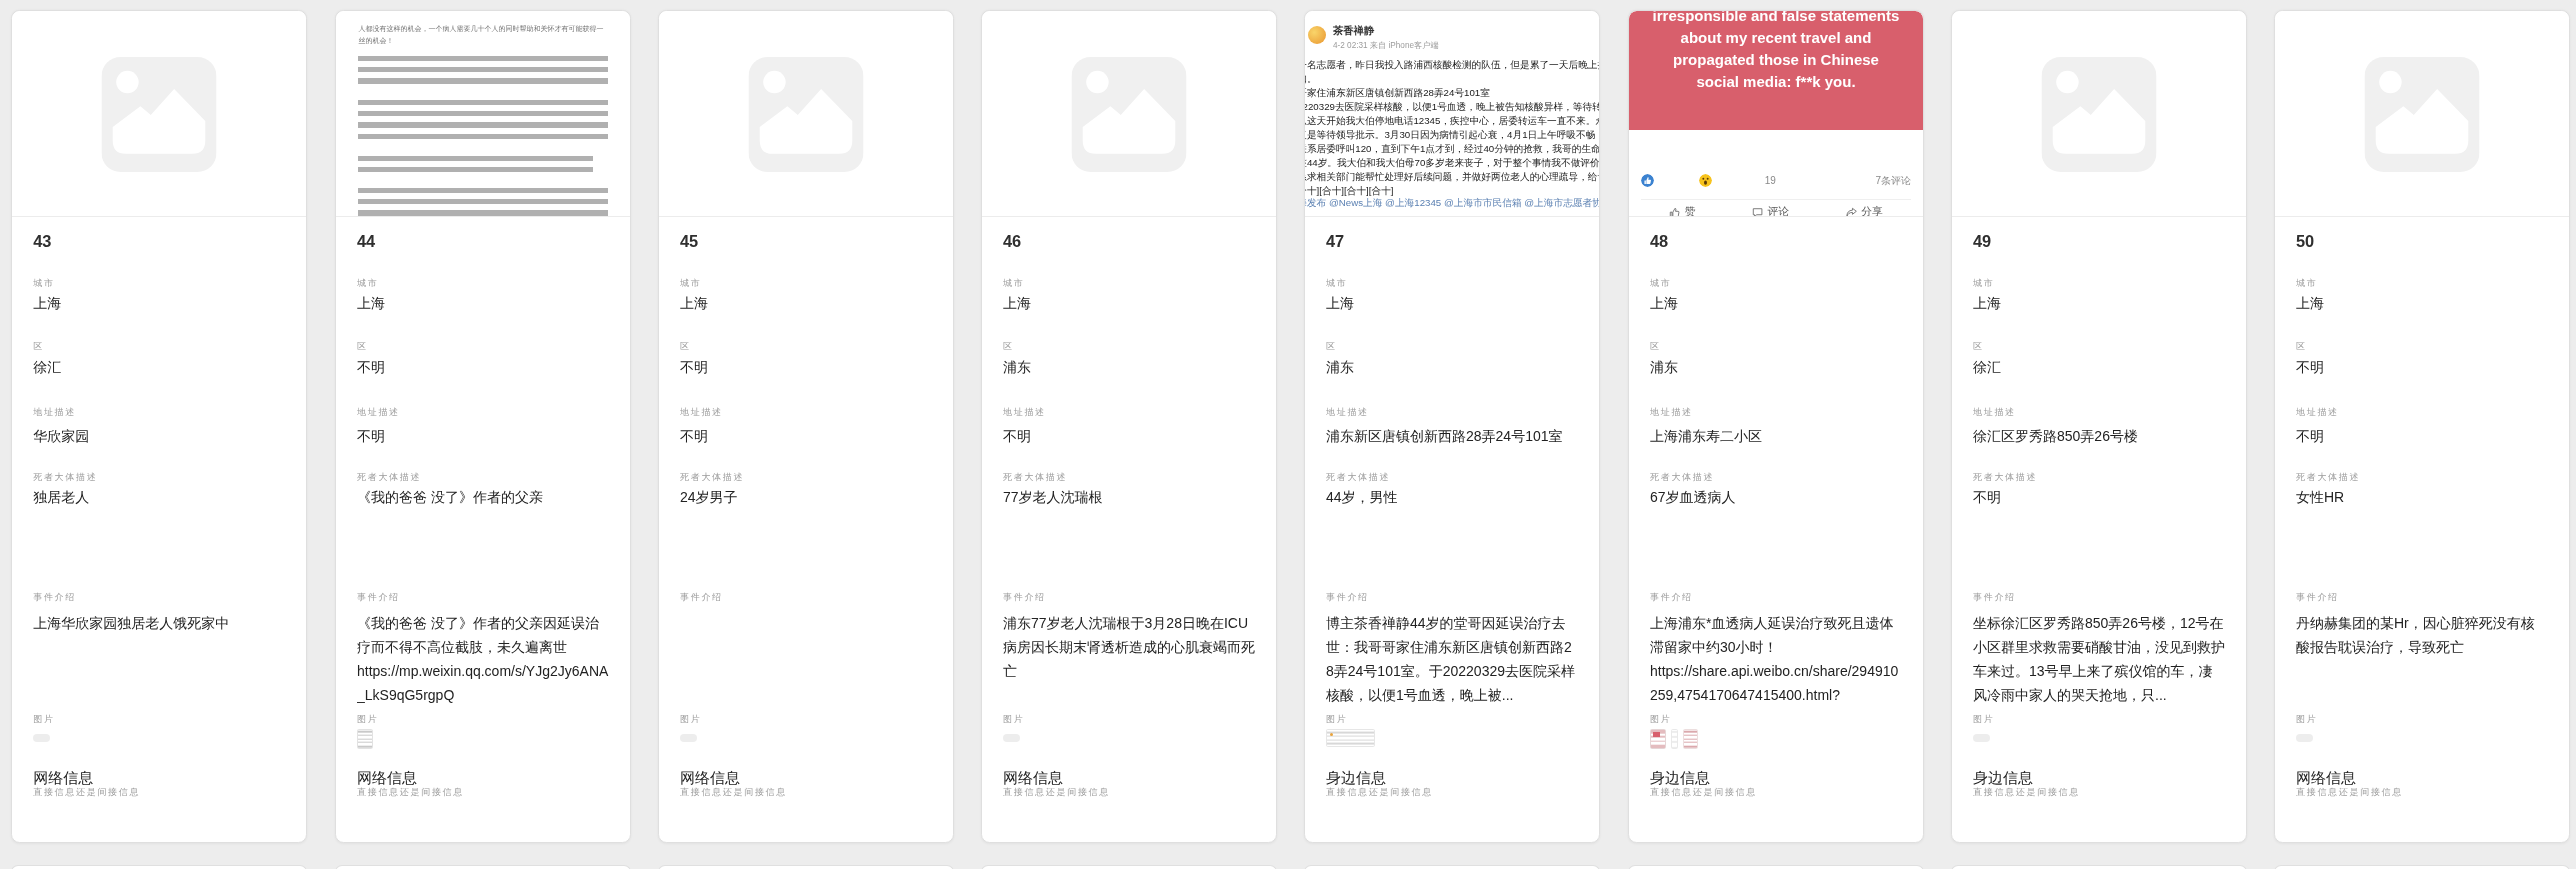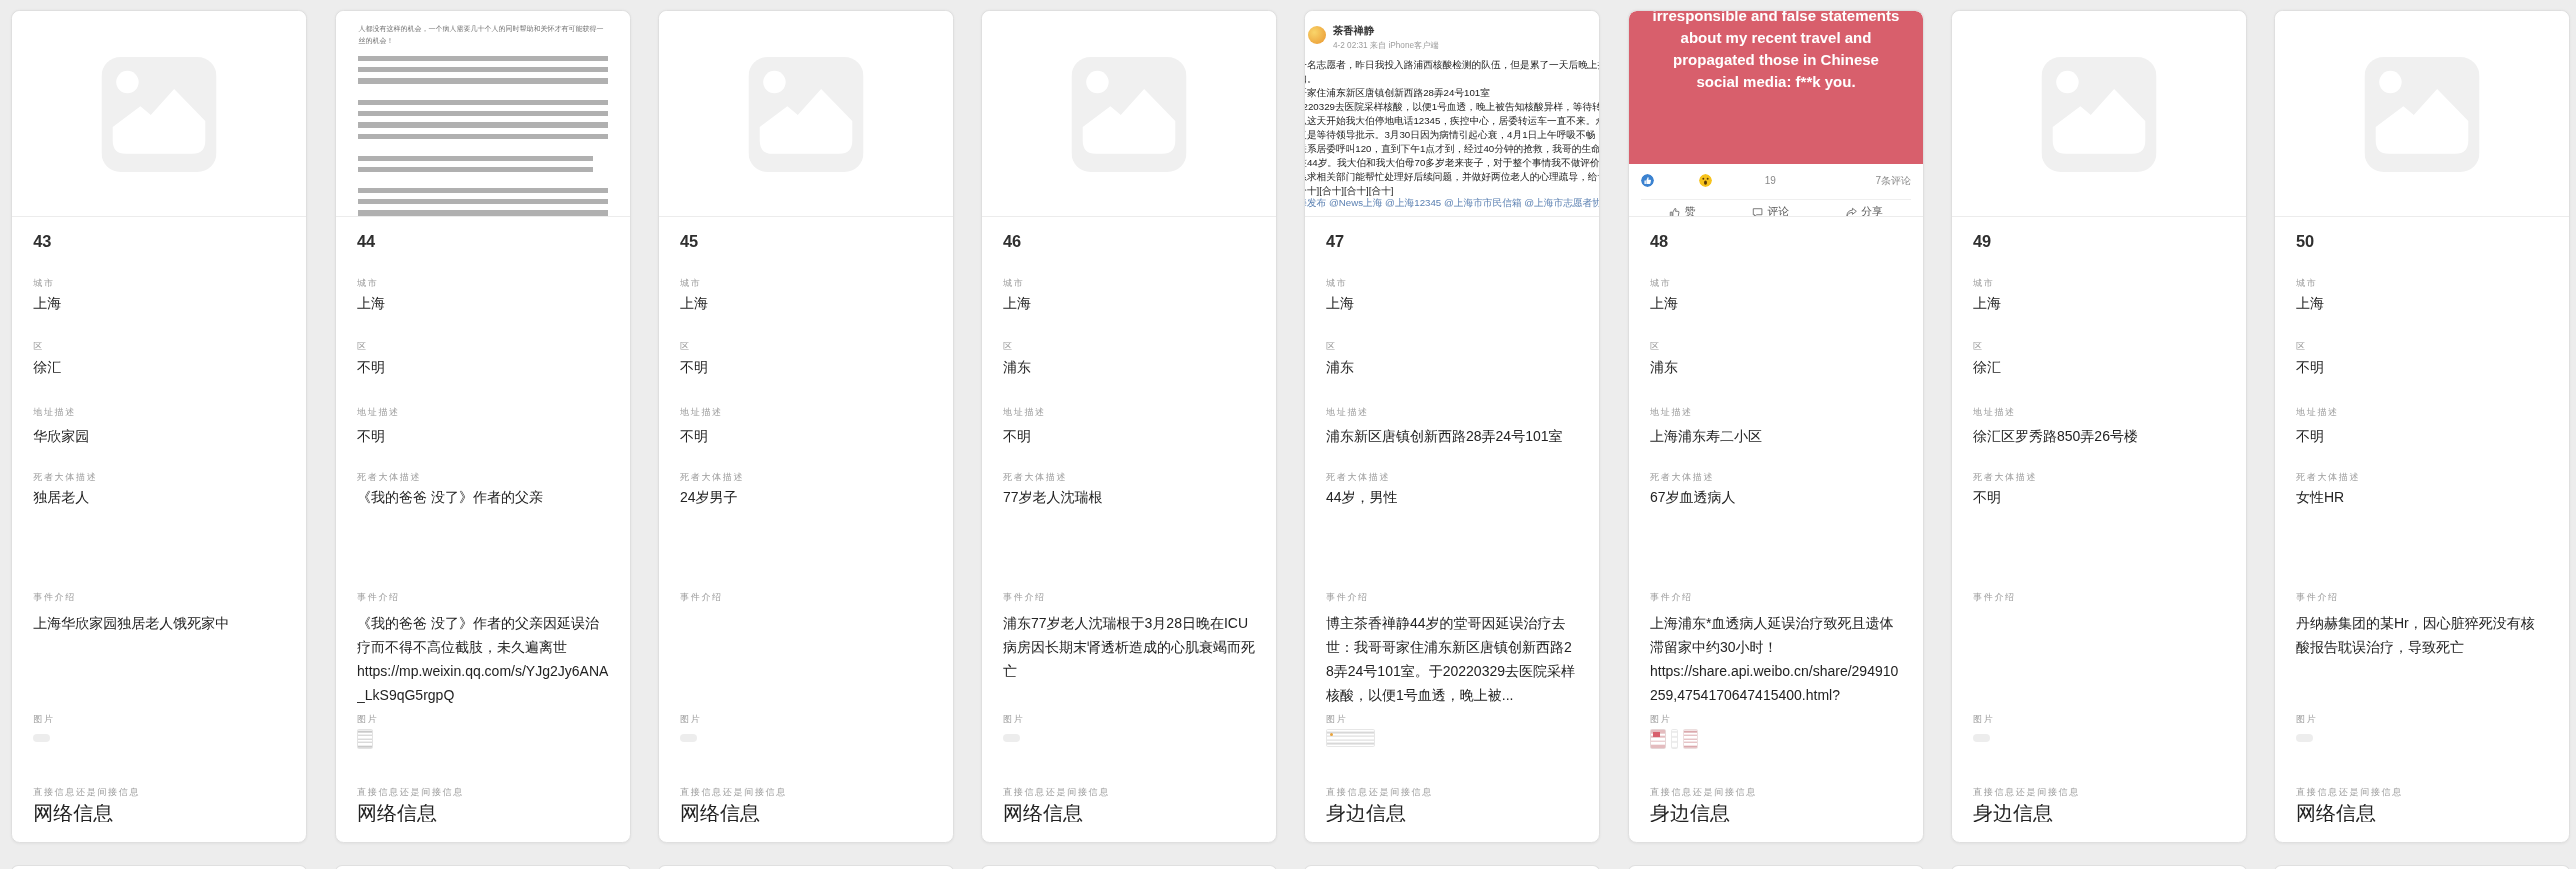--- a/index.html
+++ b/index.html
@@ -35,21 +35,21 @@
   .l3{top:395px}.v3{top:416px}
   .l4{top:460px}.v4{top:477px}
   .l5{top:580px}
   .v5{
     top:600px;white-space:pre-line;line-height:24px;max-height:96px;
     display:-webkit-box;-webkit-line-clamp:4;-webkit-box-orient:vertical;
     overflow:hidden;word-break:break-all;
   }
   .l6{top:702px}
   .thumbs{position:absolute;left:21px;top:718px;height:21px;display:flex;gap:5.2px;align-items:flex-start;}
-  .l7{top:775px}.v7{top:793px;font-size:20px}
+  .l7{top:775px}.v7{top:758px;font-size:15px}
 
   
   .t-pill{width:17px;height:7.8px;border-radius:4.3px;background:#ededed;margin-top:5.2px;}
   .t-doc{width:15.5px;height:20px;border:0.9px solid #e2e2e2;border-radius:1.7px;box-sizing:border-box;
     background:repeating-linear-gradient(#c9c9c9 0 0.9px,#fff 0.9px 3.4px);background-origin:content-box;padding:1.7px;}
   .t-wide{width:49px;height:18px;border:0.9px solid #e6e6e6;border-radius:1.7px;box-sizing:border-box;position:relative;
     background:repeating-linear-gradient(#d8d8d8 0 0.9px,#fff 0.9px 3.4px);background-origin:content-box;padding:2.6px;}
   .t-wide:before{content:"";position:absolute;left:2.6px;top:2.6px;width:3.4px;height:3.4px;border-radius:50%;background:#e8a33d;}
   .t-red{width:15.5px;height:20px;border:0.9px solid #e6d5d6;border-radius:1.7px;box-sizing:border-box;position:relative;
     background:repeating-linear-gradient(#e4bcbf 0 1.7px,#fff 1.7px 4.3px);background-origin:content-box;padding:1.7px;}
@@ -67,21 +67,21 @@
   
   .wb-avatar{position:absolute;left:3.4px;top:14.7px;width:18px;height:18px;border-radius:50%;
     background:radial-gradient(circle at 35% 35%,#f9d56a,#e9952f);}
   .wb-name{position:absolute;left:28px;top:13px;font-size:10.3px;font-weight:700;color:#333;}
   .wb-meta{position:absolute;left:28px;top:28.4px;font-size:8.2px;color:#9c9c9c;}
   .wb-text{position:absolute;left:-7.8px;top:47px;width:362px;font-size:9.7px;line-height:14px;
     color:#1a1a1a;white-space:pre;}
   .wb-mentions{position:absolute;left:-7.8px;top:186px;width:362px;font-size:9.7px;color:#5b80b2;white-space:nowrap;}
 
   
-  .red-box{position:absolute;top:0;left:0;right:0;height:153px;background:#d85f6c;overflow:hidden;}
+  .red-box{position:absolute;top:0;left:0;right:0;height:119px;background:#d85f6c;overflow:hidden;}
   .red-text{margin:-6px 22.4px 0 22.4px;color:#fff;font-weight:700;font-size:15px;line-height:22px;text-align:center;}
   .react-row{position:absolute;top:151px;left:0;right:0;height:37px;display:flex;align-items:center;
     justify-content:space-between;padding:0 12px;}
   .react-left{display:flex;align-items:center;gap:48px;}
   .emo{width:13px;height:13px;border-radius:50%;display:block;}
   .emo+.emo{margin-left:-3.4px;}
   .react-count{margin-left:5.2px;font-size:10px;color:#888;}
   .react-comments{font-size:10px;color:#888;}
   .action-row{position:absolute;top:188px;left:12px;right:12px;height:28px;border-top:0.9px solid #efefef;
     display:flex;justify-content:space-around;align-items:flex-start;padding-top:5.2px;color:#595959;font-size:10.8px;}
@@ -318,20 +318,21 @@
   <div class="num">49</div>
   <div class="lbl l1">城市</div>
   <div class="val v1">上海</div>
   <div class="lbl l2">区</div>
   <div class="val v2">徐汇</div>
   <div class="lbl l3">地址描述</div>
   <div class="val v3">徐汇区罗秀路850弄26号楼</div>
   <div class="lbl l4">死者大体描述</div>
   <div class="val v4">不明</div>
   <div class="lbl l5">事件介绍</div>
+  <div class="val v5">坐标徐汇区罗秀路850弄26号楼，12号在小区群里求救需要硝酸甘油，没见到救护车来过。13号早上来了殡仪馆的车，凄风冷雨中家人的哭天抢地，只...</div>
   <div class="lbl l6">图片</div>
   <div class="thumbs">
       <div class="t-pill"></div>
     </div>
   <div class="lbl l7">直接信息还是间接信息</div>
   <div class="val v7">身边信息</div>
 </div>
 
 <div class="card" style="left:2274px">
   <div class="media">

